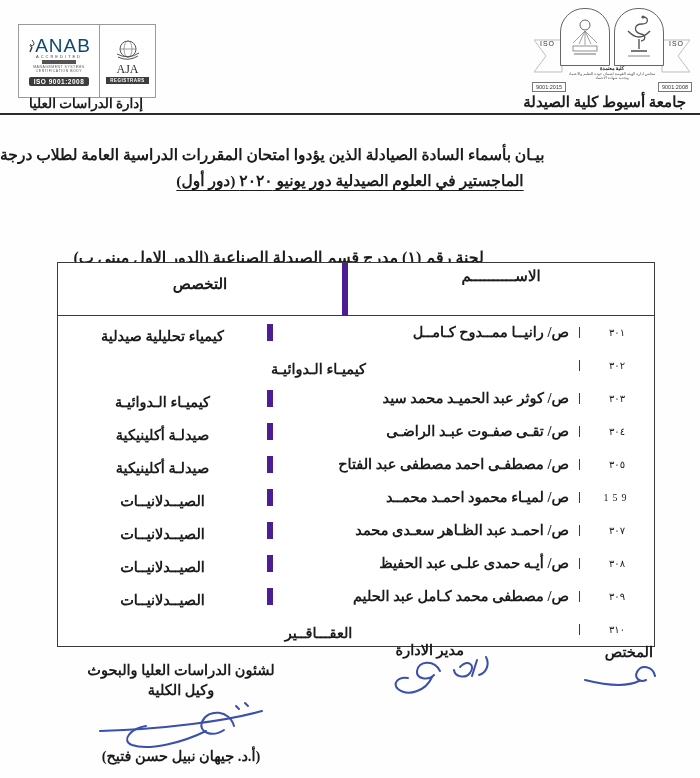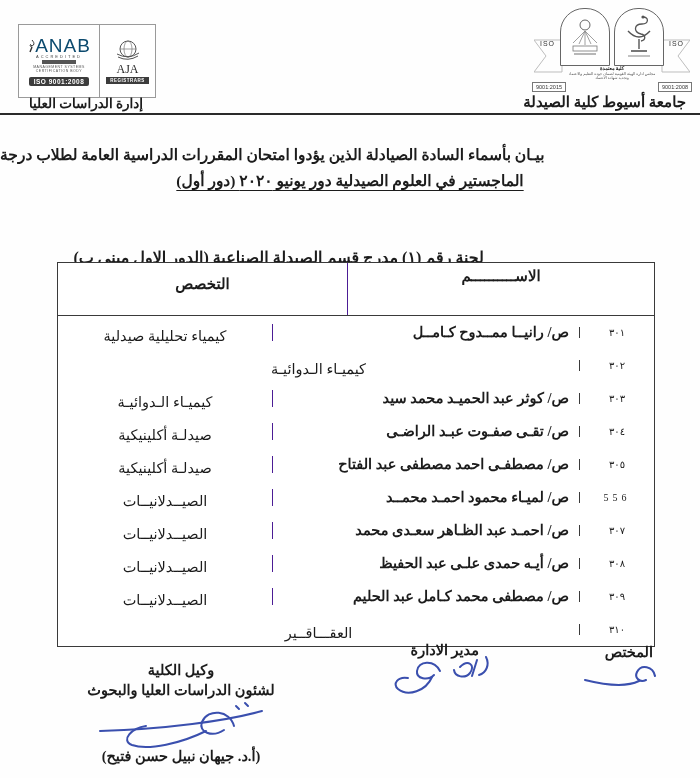--- a/index.html
+++ b/index.html
@@ -53,34 +53,34 @@
   .doc-title-2{left:0;top:172px;width:700px;text-align:center;font-size:15.5px;font-weight:700;direction:rtl;}
   .doc-title-2 span{text-decoration:underline;text-underline-offset:4px;}
   .committee-line{right:216px;top:213px;font-size:16px;font-weight:bold;direction:rtl;white-space:nowrap;margin-top:35px;}
 
   
   .roster{left:57px;top:262px;width:596px;height:383px;border:1.5px solid #3a3a3a;background:#fff;
     display:flex;flex-direction:column;direction:rtl;}
   .t-header{display:flex;height:52px;border-bottom:1.5px solid #3a3a3a;}
   .t-row{display:flex;flex:1;align-items:center;}
   .c-seat{width:74px;flex:none;border-left:1px solid #3a3a3a;display:flex;align-items:center;justify-content:center;}
-  .c-name{width:306px;flex:none;border-left:1px solid #4c1d95;display:flex;align-items:center;}
+  .c-name{width:306px;flex:none;border-left:6px solid #4c1d95;display:flex;align-items:center;}
   .c-spec{flex:1;display:flex;align-items:center;justify-content:center;margin-top:8px;}
   .t-header .c-seat{flex-direction:column;align-items:flex-end;justify-content:flex-start;
     padding:3px 8px 0 0;box-sizing:border-box;}
   .t-header .c-name,.t-header .c-spec{align-items:flex-start;justify-content:center;padding-top:4px;}
   .hdr-txt{font-size:15px;font-weight:600;}
   .seat-num{font-size:10px;font-weight:400;letter-spacing:4px;}
   .name-txt{font-size:14.5px;font-weight:600;padding-right:10px;}
-  .spec-txt{font-size:14.5px;font-weight:400;}
+  .spec-txt{font-size:14.5px;font-weight:700;}
 
   
   .sig-label{font-weight:bold;font-size:14.5px;direction:rtl;white-space:nowrap;}
   .lbl-specialist{right:47px;top:644px;}
-  .lbl-director{right:221px;top:642px;}
+  .lbl-director{right:236px;top:642px;}
   .sig-svg{position:absolute;}
   .sig-specialist{right:38px;top:660px;}
   .sig-director{right:190px;top:652px;}
   .vice-dean{left:66px;top:660px;width:230px;text-align:center;direction:rtl;}
   .vd-line{font-weight:bold;font-size:14.5px;line-height:20px;}
   .vd-sig{margin:-2px auto -6px;display:block;}
   .vd-name{font-weight:bold;font-size:14.5px;text-align:center;}
 </style>
 </head>
 <body>
@@ -224,21 +224,21 @@
       </div>
     <div class="c-name">
         <span class="name-txt">ص/ مصطفـى احمد مصطفى عبد الفتاح</span>
       </div>
     <div class="c-spec">
         <span class="spec-txt">صيدلـة أكلينيكية</span>
       </div>
   </div>
   <div class="t-row">
     <div class="c-seat">
-        <span class="seat-num">556</span>
+        <span class="seat-num">159</span>
       </div>
     <div class="c-name">
         <span class="name-txt">ص/ لميـاء محمود احمـد محمــد</span>
       </div>
     <div class="c-spec">
         <span class="spec-txt">الصيــدلانيــات</span>
       </div>
   </div>
   <div class="t-row">
     <div class="c-seat">
@@ -296,22 +296,22 @@
   <g fill="none" stroke="#3a4fae" stroke-width="2" stroke-linecap="round">
     <path d="M97 8 L92 24"></path>
     <path d="M106 5 C110 13 106 21 99 23"></path>
     <path d="M80 15 C88 7 96 13 90 21 C85 27 75 25 74 18"></path>
     <path d="M60 19 C54 7 38 9 37 19 C36 27 48 29 54 23"></path>
     <path d="M52 25 C46 39 28 45 18 37 C12 32 18 24 28 26"></path>
   </g>
 </svg>
 
 <div class="abs vice-dean">
+  <div class="vd-line">لشئون الدراسات العليا والبحوث</div>
   <div class="vd-line">وكيل الكلية</div>
-  <div class="vd-line">لشئون الدراسات العليا والبحوث</div>
   <svg class="vd-sig" width="190" height="56" viewBox="0 0 190 56">
     <g fill="none" stroke="#3a4fae" stroke-width="2" stroke-linecap="round">
       <path d="M148 28 C144 12 122 10 116 24 C112 34 126 40 138 32"></path>
       <path d="M176 13 C140 23 80 31 14 33"></path>
       <path d="M120 33 C96 45 62 53 46 47 C34 42 46 30 60 28"></path>
       <path d="M150 8 l3 3 M159 5 l3 3"></path>
     </g>
   </svg>
   <div class="vd-name">(أ.د. جيهان نبيل حسن فتيح)</div>
 </div>

